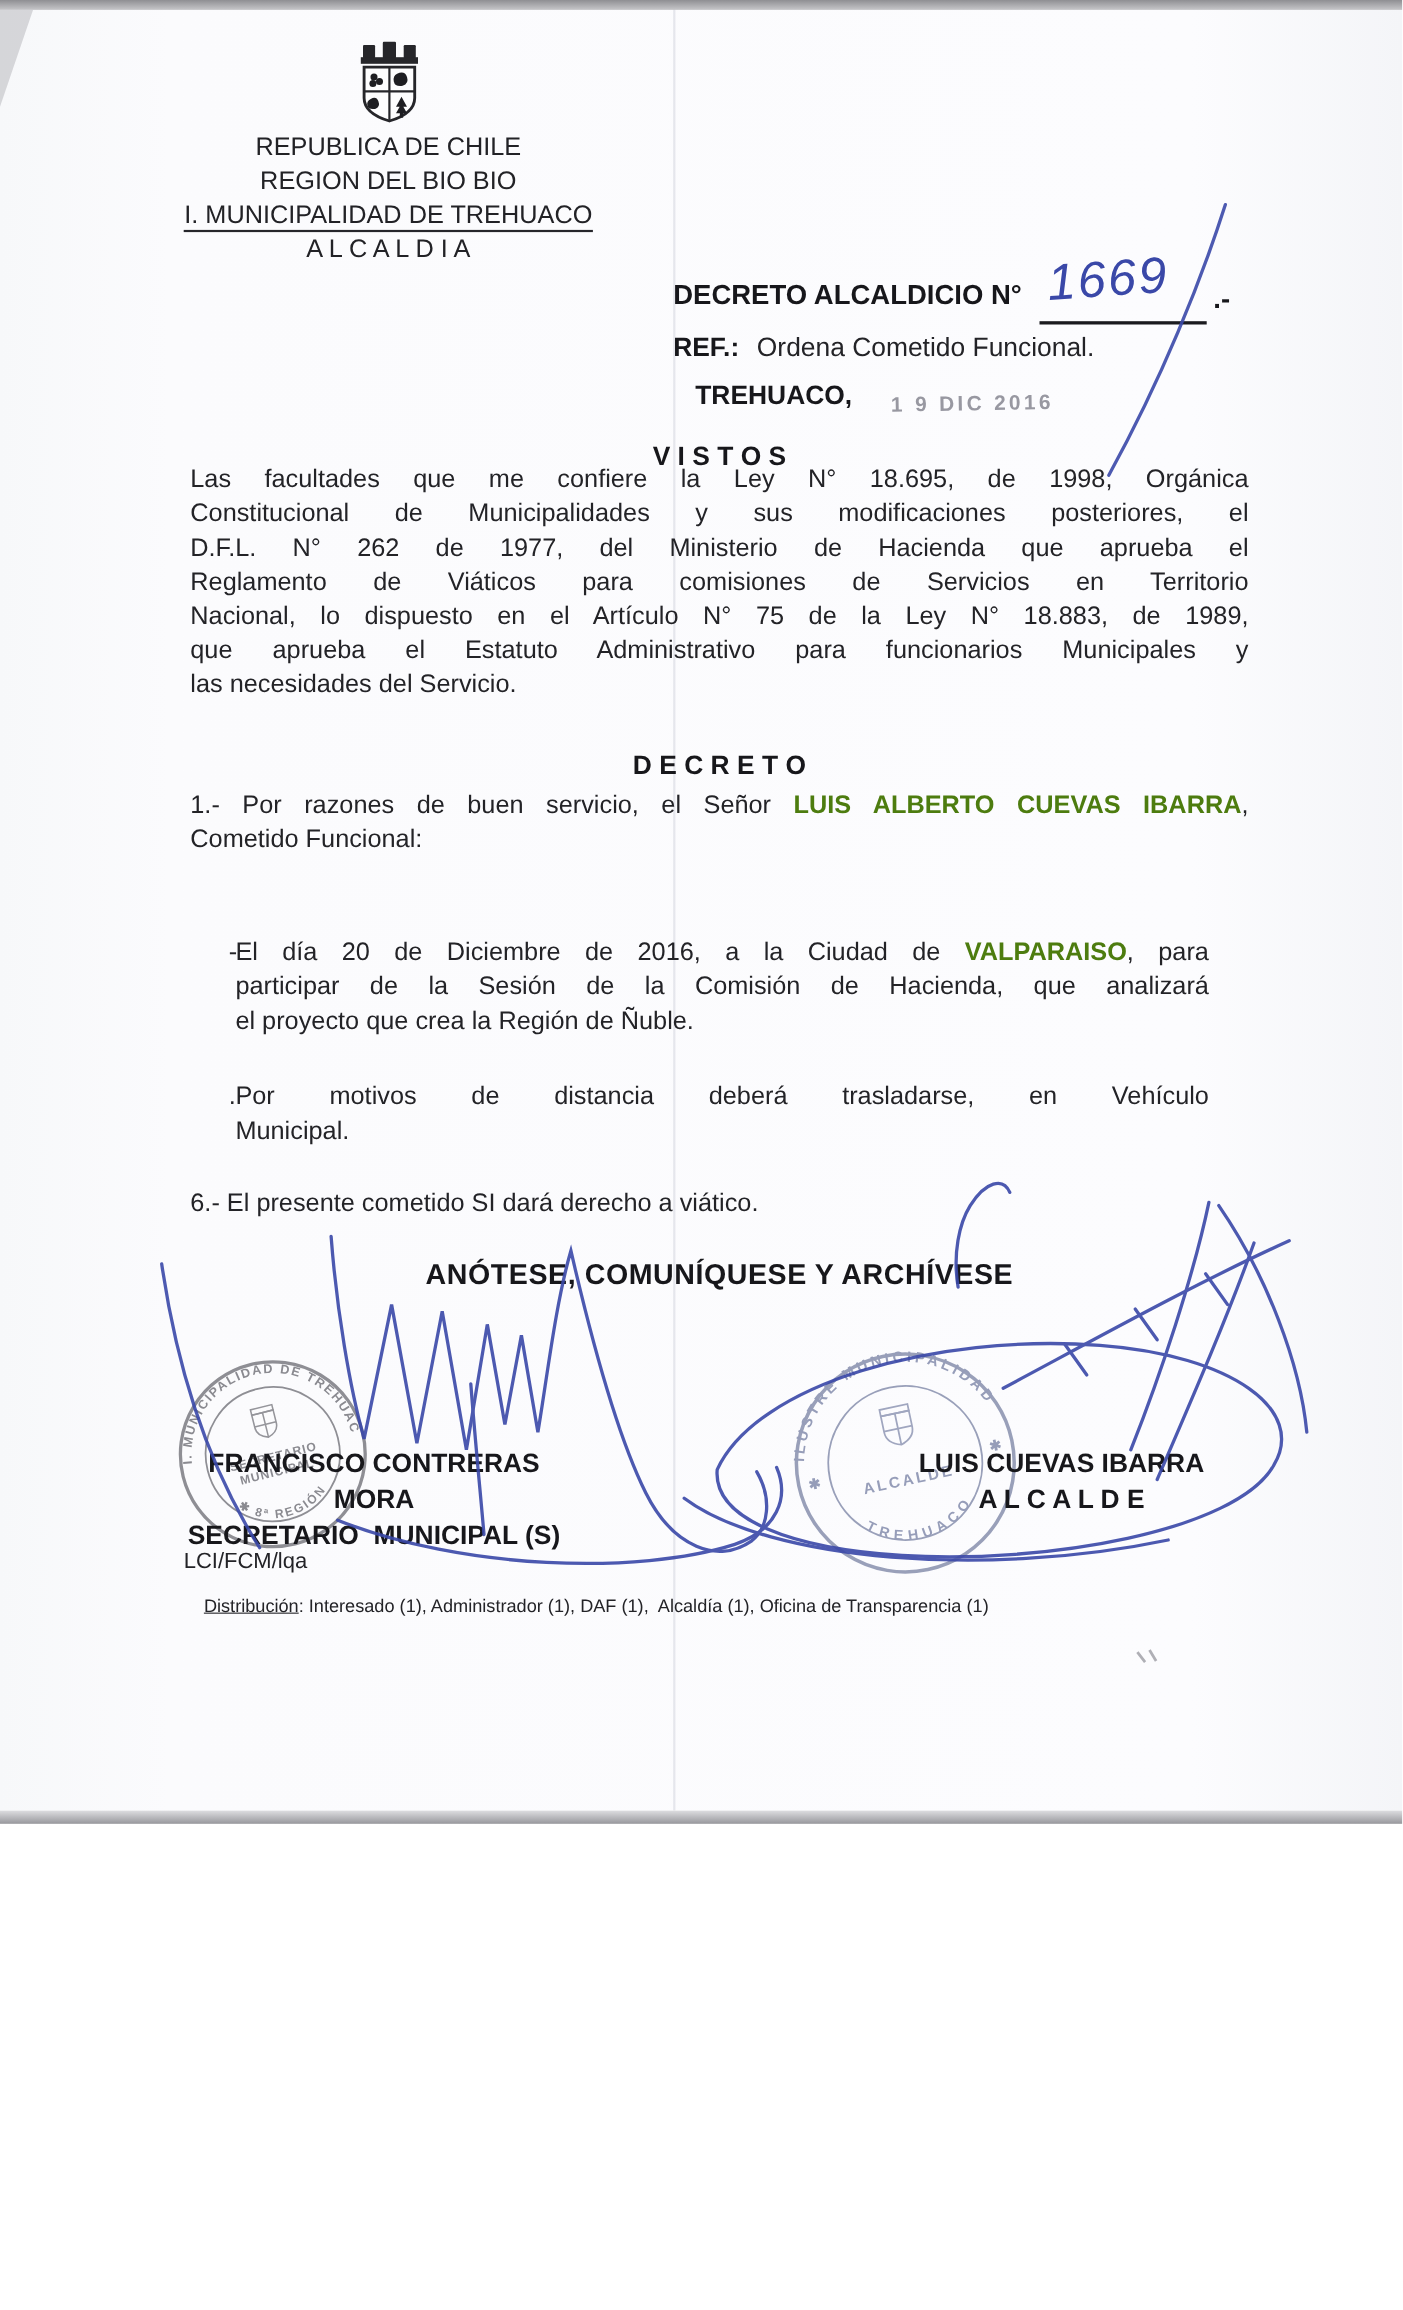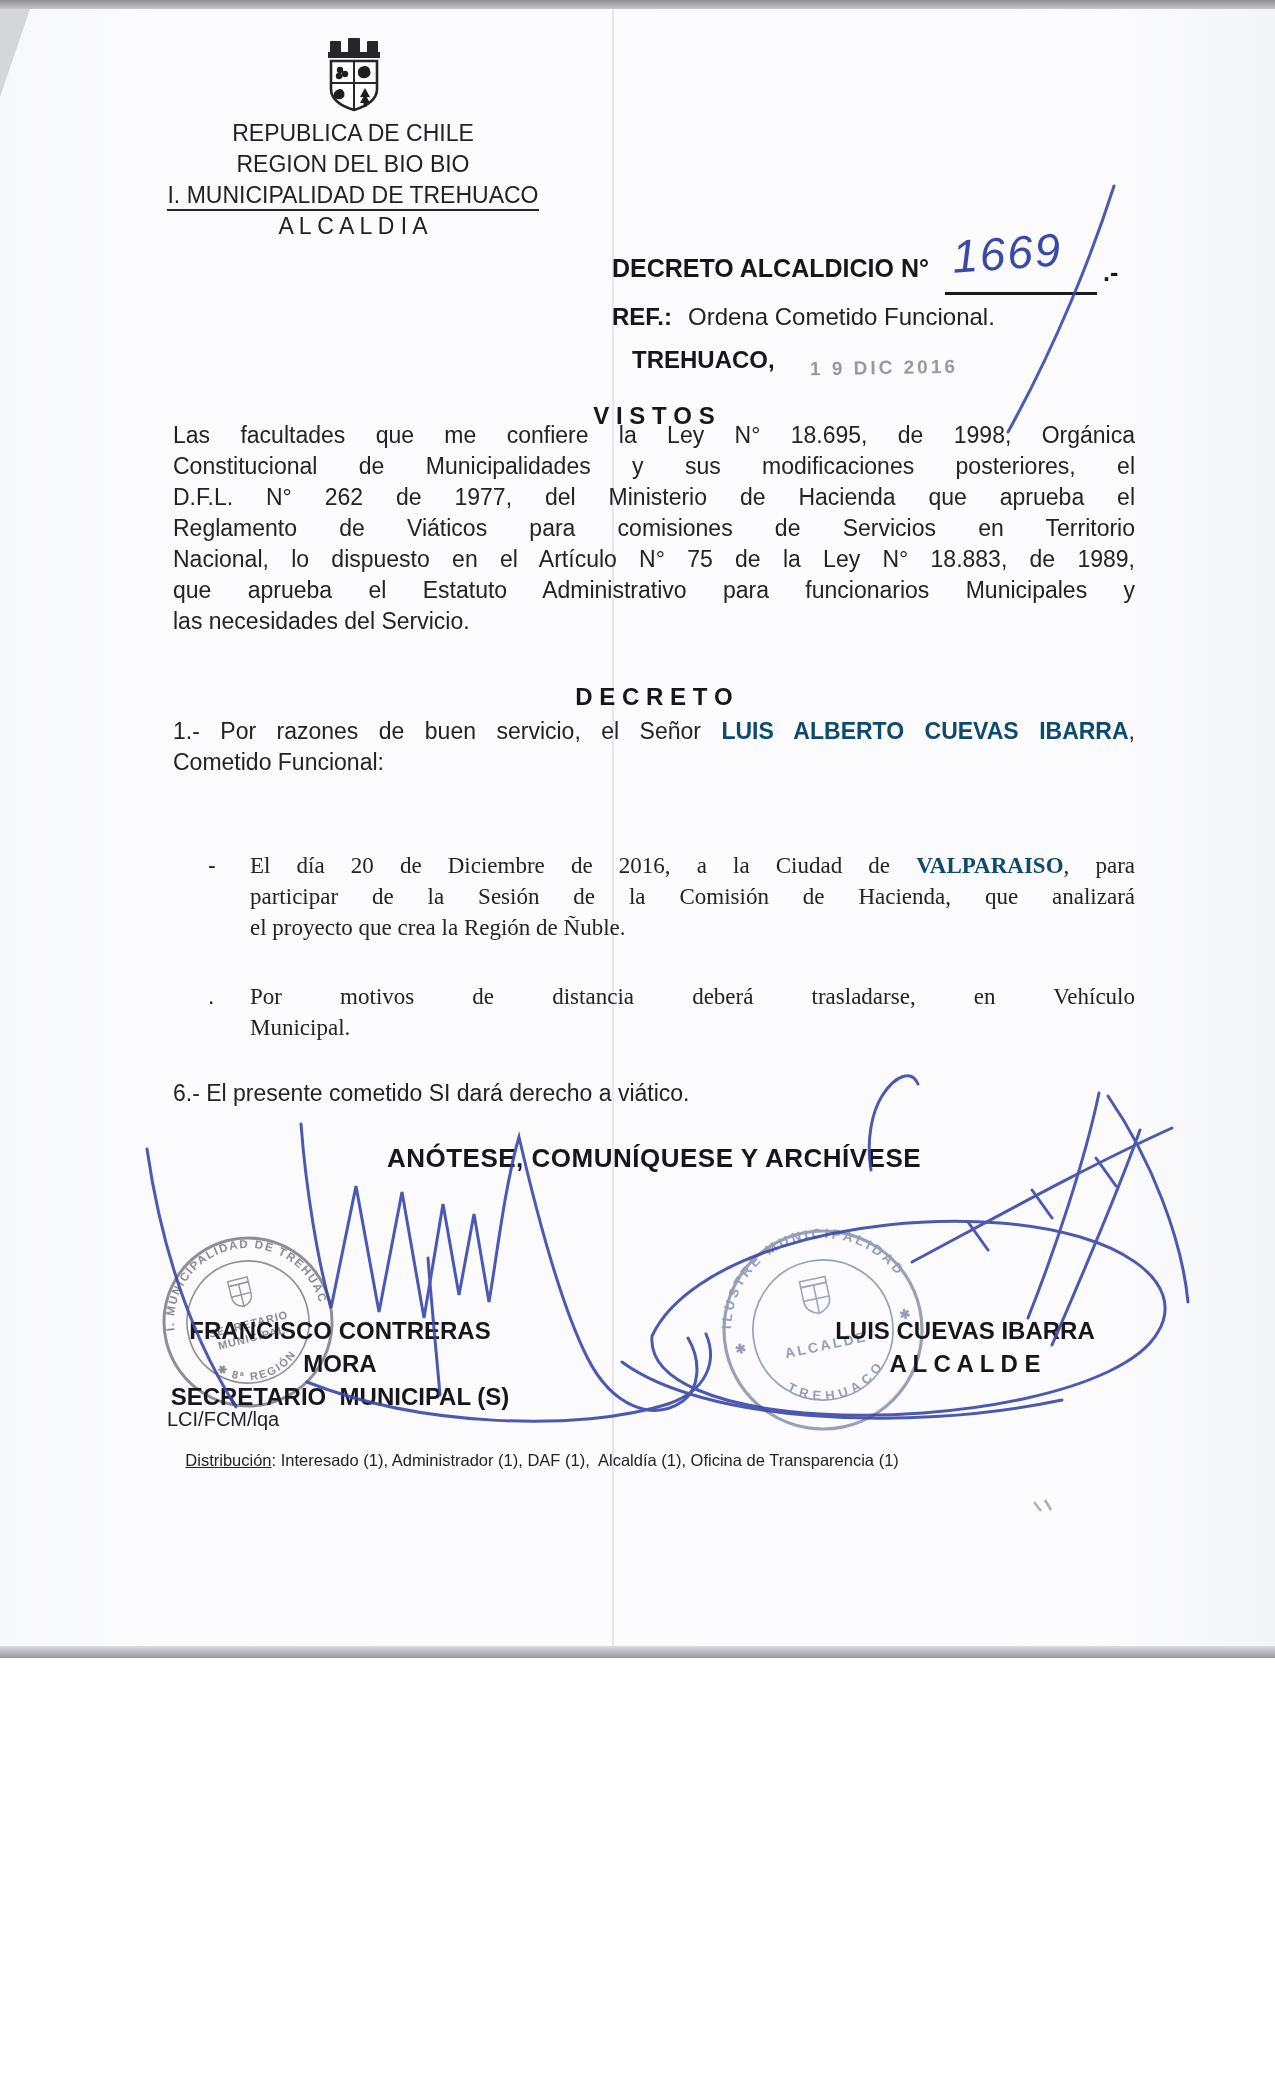--- a/index.html
+++ b/index.html
@@ -36,26 +36,26 @@
   
   .col{left:173px;width:962px;font-size:23px;line-height:31px;}
   .heading{text-align:center;font-weight:700;color:#17171b;font-size:24px;}
   #vistos-heading{top:400px;}
   #vistos-body{top:420px;}
   #decreto-heading{top:681px;}
   #decreto-para1{top:716px;}
   .bullet{left:173px;width:962px;font-size:23px;line-height:31px;}
   #bullet1{top:850px;} #bullet2{top:981px;}
   .bullet .marker{position:absolute;left:35px;top:0;}
-  .bullet .bcontent{margin-left:77px;width:885px;font-family:Liberation Serif, serif;}
+  .bullet .bcontent{margin-left:41px;width:885px;}
   #decreto-para2{top:1078px;}
   #closing-heading{top:1143px;font-size:26px;letter-spacing:.5px;}
   .jline{text-align:justify;text-align-last:justify;}
   .jline.last{text-align-last:left;}
-  b{font-weight:700;color:#0c4a6e;}
+  b{font-weight:700;color:#4d7c0f;}
   
   .sig-block{width:340px;text-align:center;font-weight:700;color:#17171b;font-size:24px;line-height:33px;}
   #sig-left{left:170px;top:1314px;}
   #sig-right{left:795px;top:1314px;}
   .sig-title{white-space:pre;}
   
   #footer-initials{left:167px;top:1408px;font-size:20px;}
   #distribution{left:167px;top:1432px;font-size:16.5px;white-space:pre;}
   #distribution .dlabel{text-decoration:underline;}
   svg{overflow:visible;}

